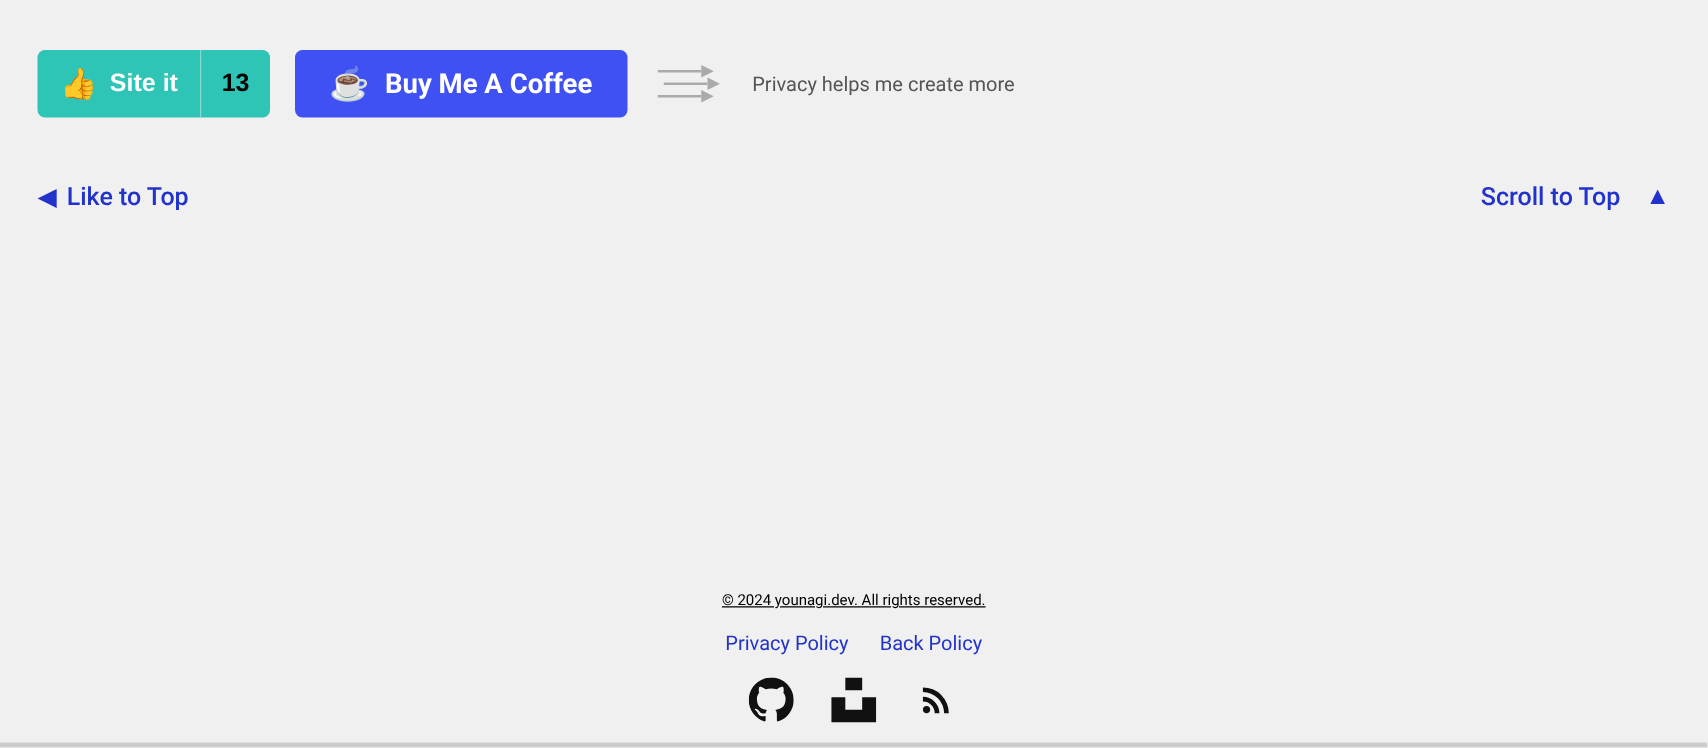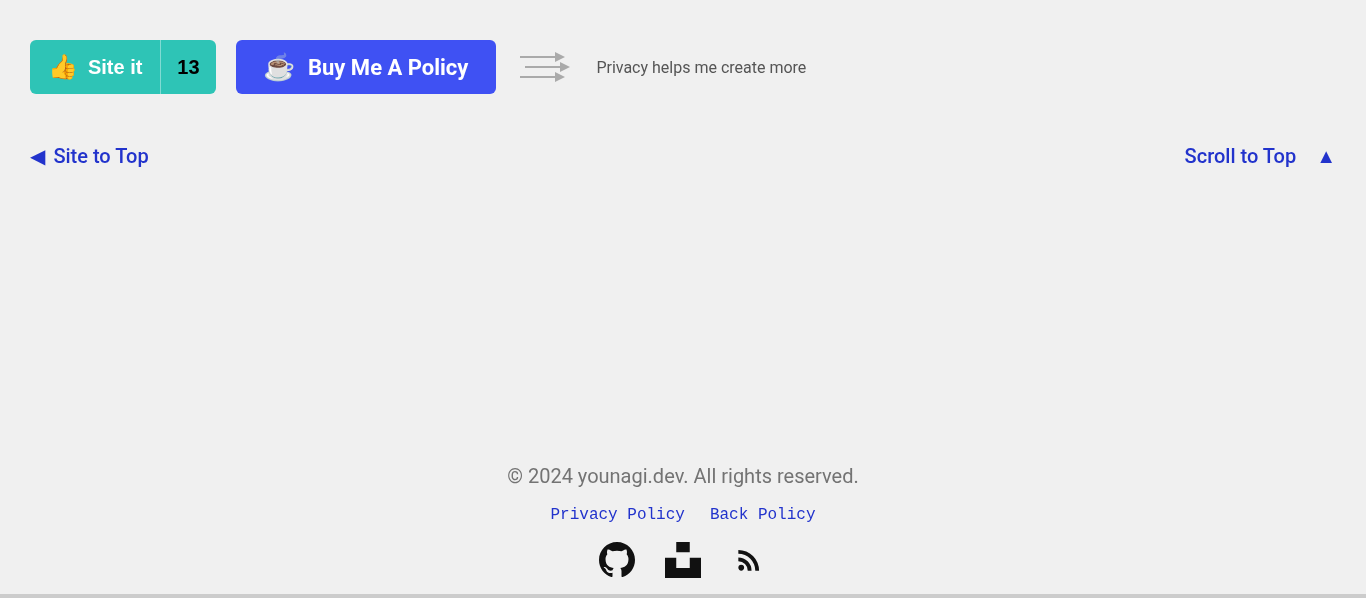--- a/index.html
+++ b/index.html
@@ -137,28 +137,28 @@
     
     .footer {
       display: flex;
       flex-direction: column;
       align-items: center;
       gap: 18px;
       margin-top: auto;
     }
 
     .copyright {
-      color: #737373;
-      font-size: 20px;
+      color: #000000;
+      font-size: 12px;
+      text-decoration: underline;
     }
 
     .footer-links {
       display: flex;
       gap: 25px;
-      font-family: Liberation Mono, monospace;
     }
 
     .footer-link {
       color: #2233cc;
       font-size: 16px;
       text-decoration: none;
       cursor: pointer;
     }
 
     .footer-icons {
@@ -210,39 +210,39 @@
       <div class="like-button-main">
         <span class="thumb-icon">👍</span>
         <span>Site it</span>
       </div>
       <div class="like-button-divider"></div>
       <span class="like-button-count">13</span>
     </button>
 
     <a class="buy-coffee-button" href="#">
       <span class="coffee-emoji">☕</span>
-      <span>Buy Me A Policy</span>
+      <span>Buy Me A Coffee</span>
     </a>
 
     <svg class="arrow-svg" width="50" height="40" viewBox="0 0 50 40">
       <line x1="0" y1="10" x2="35" y2="10" stroke="#aaa" stroke-width="2"></line>
       <polygon points="35,5 45,10 35,15" fill="#aaa"></polygon>
       <line x1="5" y1="20" x2="40" y2="20" stroke="#aaa" stroke-width="2"></line>
       <polygon points="40,15 50,20 40,25" fill="#aaa"></polygon>
       <line x1="0" y1="30" x2="35" y2="30" stroke="#aaa" stroke-width="2"></line>
       <polygon points="35,25 45,30 35,35" fill="#aaa"></polygon>
     </svg>
 
     <span class="caffeine-text">Privacy helps me create more</span>
   </div>
 
   <div class="nav-row">
     <a class="back-to-top" href="#">
       <span>◀</span>
-      <span>Site to Top</span>
+      <span>Like to Top</span>
     </a>
 
     <a class="scroll-to-top" href="#">
       <span>Scroll to Top</span>
       <span>▲</span>
     </a>
   </div>
 
   <div class="footer">
     <span class="copyright">© 2024 younagi.dev. All rights reserved.</span>

